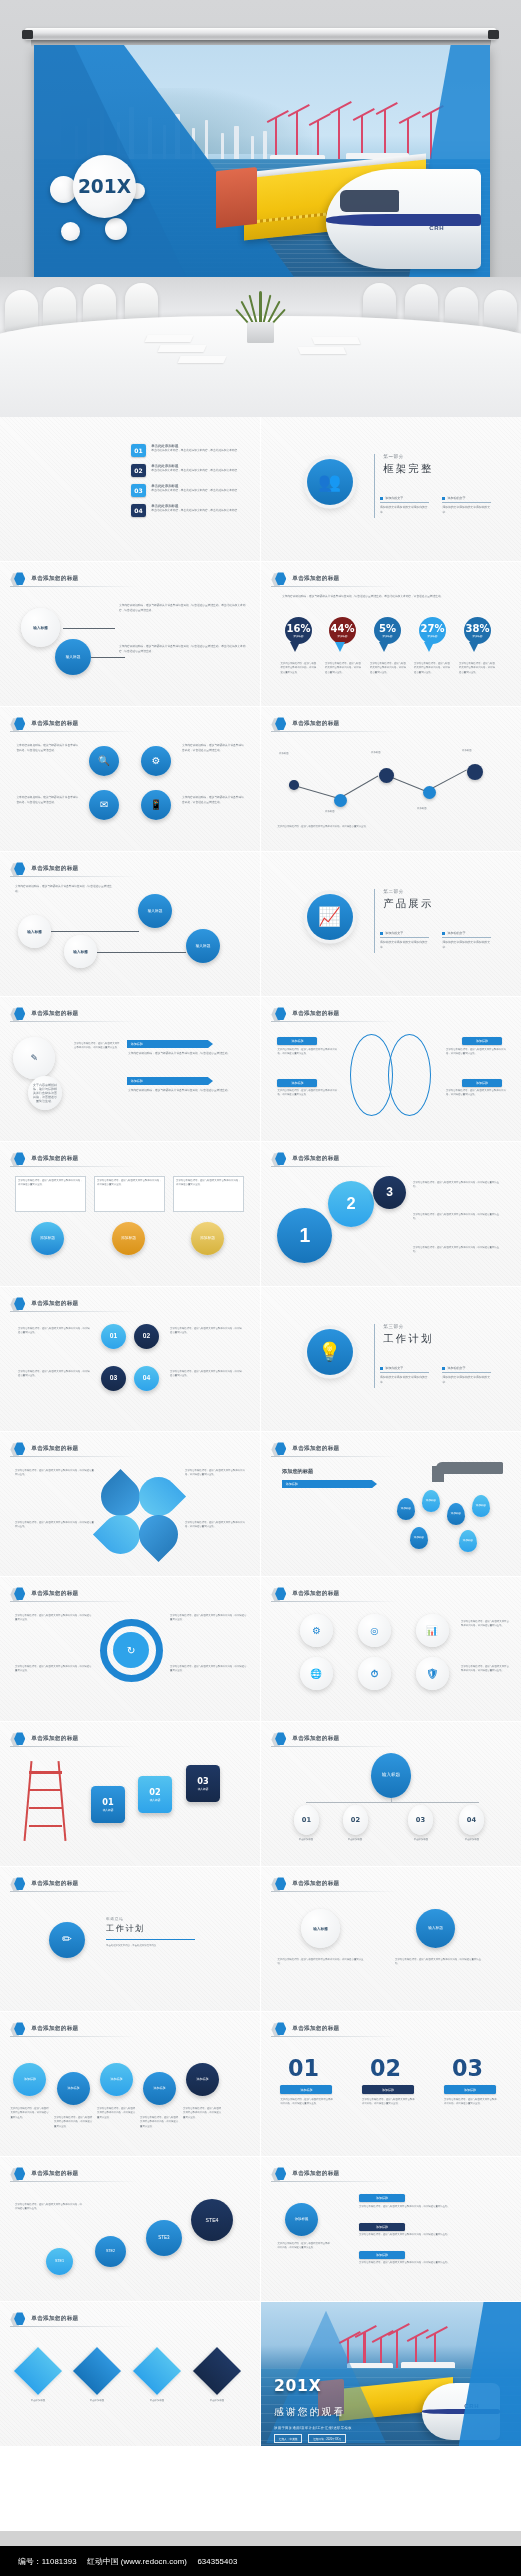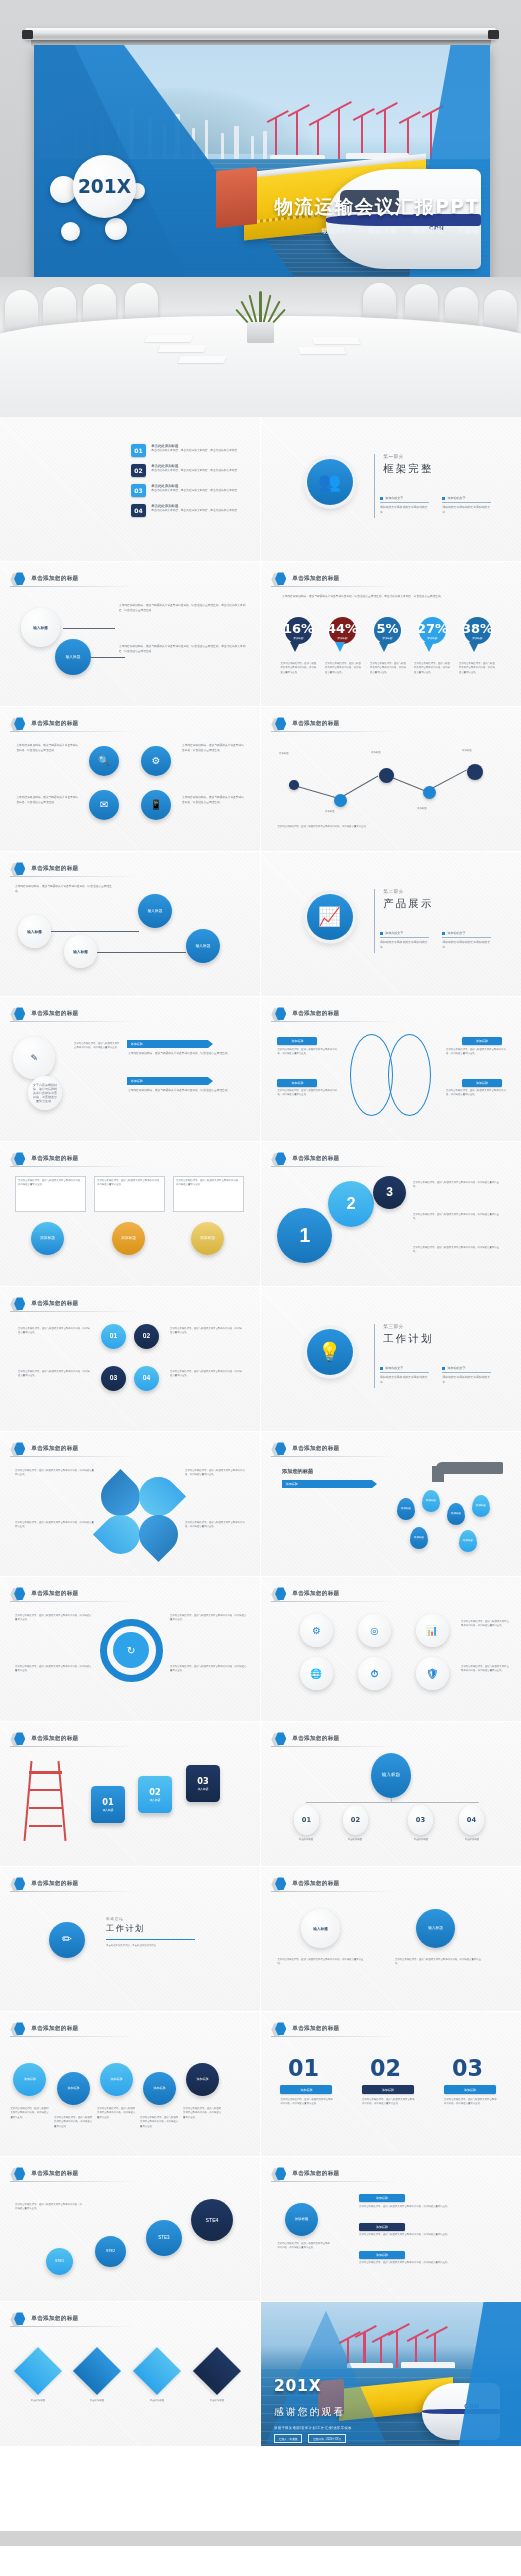--- a/index.html
+++ b/index.html
@@ -324,21 +324,21 @@
     box-shadow: 0 2.2px 5.2px rgba(0,0,0,.17);
     display:flex;align-items:center;justify-content:center;
     color:#33506b; font-size:5.2px; font-weight:bold;
     font-family:"DejaVu Sans", sans-serif;
   }
   .pin {
     position:absolute; width:27px; height:27px; border-radius:50%;
     display:flex;flex-direction:column;align-items:center;justify-content:center;
     color:#fff;
   }
-  .pin .pv { font-size:13px; font-weight:bold; font-family:"DejaVu Sans", sans-serif; }
+  .pin .pv { font-size:10px; font-weight:bold; font-family:"DejaVu Sans", sans-serif; }
   .pin .pl { font-size:2.5px; margin-top:0.7px; }
   .pin-tail {
     position:absolute; width:0;height:0;
     border-left:5.2px solid transparent;border-right:5.2px solid transparent;
   }
   .chip {
     position:absolute; border-radius:1.5px; color:#fff; font-size:3px;
     display:flex;align-items:center;justify-content:center;
     background:#1f86d2; box-shadow:0 0.7px 1.5px rgba(0,0,0,.18);
   }
@@ -453,32 +453,20 @@
       <div class="train-label">CRH</div>
 
       <div class="circ" style="left:16.4px;top:131px;width:27px;height:27px;"></div>
       <div class="circ" style="left:27px;top:177px;width:19.4px;height:19.4px;"></div>
       <div class="circ" style="left:71px;top:173px;width:22.3px;height:22.3px;"></div>
       <div class="circ" style="left:95px;top:138px;width:16.4px;height:16.4px;"></div>
       <div class="badge-201x">
         <span>201X</span>
       </div>
 
-      <div class="screen-title">
-        <div class="t1">物流运输会议汇报PPT</div>
-        <div class="t2">
-          <span>动态PPT</span>
-            <em>|</em>
-          <span>框架完整</span>
-            <em>|</em>
-          <span>精美大气</span>
-            <em>|</em>
-          <span>可编辑</span>
-        </div>
-      </div>
     </div>
 
     <div class="table-area">
       <div class="chair" style="left:4.5px;top:13.4px;"></div>
       <div class="chair" style="left:43px;top:10.4px;"></div>
       <div class="chair" style="left:83px;top:7.4px;"></div>
       <div class="chair" style="left:125px;top:6px;"></div>
       <div class="chair chairR" style="left:363px;top:6px;"></div>
       <div class="chair chairR" style="left:405px;top:7.4px;"></div>
       <div class="chair chairR" style="left:445px;top:10.4px;"></div>
@@ -1279,15 +1267,20 @@
           <span class="fp-tag">汇报人：申某某</span>
           <span class="fp-tag">汇报日期：2020年XX月</span>
         </div>
       </div>
     </div>
 
   </div>
 
   <div class="gap-strip"></div>
 
+  <div class="footer">
+    <span>编号：11081393</span>
+    <span>红动中国 (www.redocn.com)</span>
+    <span>634355403</span>
+  </div>
 
 </div>
 
 
 </body></html>

